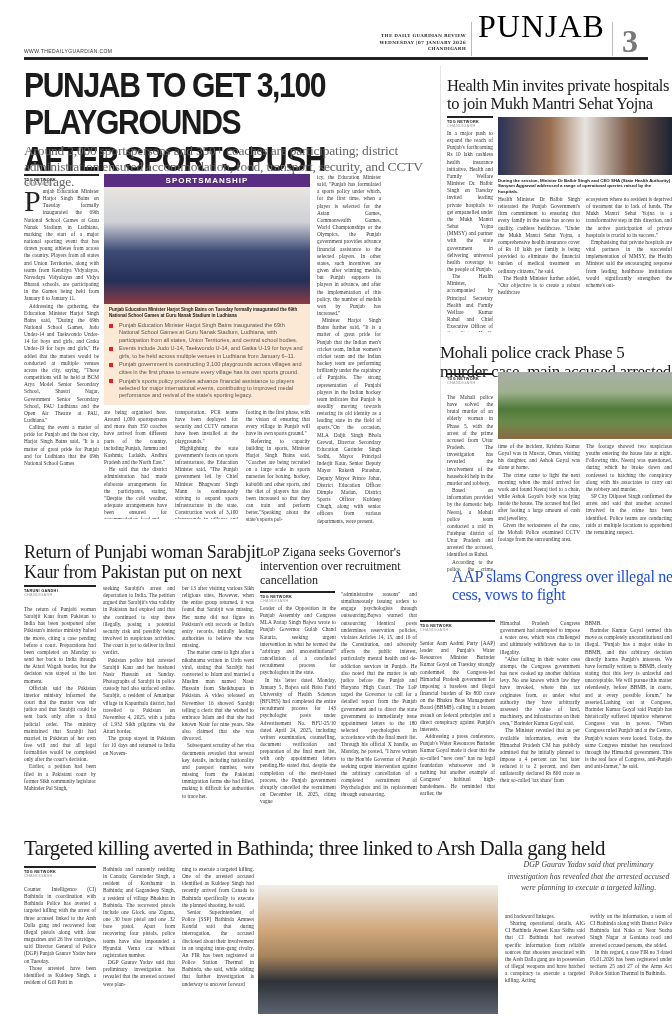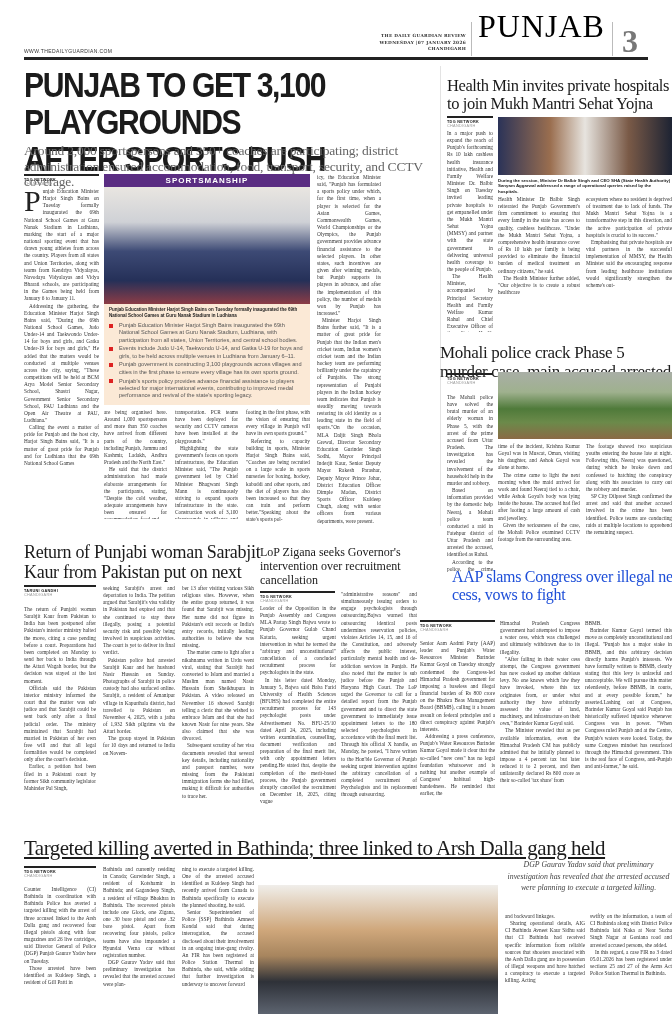--- a/index.html
+++ b/index.html
@@ -40,21 +40,21 @@
   .health-photo { left: 498px; top: 117px; width: 174px; height: 58px; background: linear-gradient(90deg, #2b3358 0%, #9a6e4f 30%, #e7e4df 50%, #7a5a47 75%, #1d2333 100%); }
   .caption { font: bold 4.4px "Liberation Sans", sans-serif; line-height: 5.4px; color: #222; }
 
   .mohali-head { left: 440px; top: 335px; width: 232px; font: 17px "Liberation Serif", serif; line-height: 19px; color: #1b1b1b; letter-spacing: -0.3px; margin-top: 8px; }
   .mohali-photo { left: 498px; top: 372px; width: 174px; height: 67px; background: linear-gradient(180deg, #a9aea6 0%, #9fb18e 30%, #4f7a3a 55%, #6b8a4a 75%, #8a6a45 100%); }
 
   .sarabjit-head { left: 24px; top: 542px; width: 240px; font: 18px "Liberation Serif", serif; line-height: 20px; color: #1b1b1b; letter-spacing: -0.3px; }
   .bajwa-head { left: 260px; top: 545px; width: 180px; font: 12px "Liberation Serif", serif; line-height: 14px; color: #1b1b1b; }
   .aap-head { left: 420px; top: 568px; width: 252px; font: 16px "Liberation Serif", serif; line-height: 17.5px; color: #1d4ed8; letter-spacing: -0.3px; margin-left: 32px; }
 
-  .bathinda-head { left: 24px; top: 836px; width: 648px; font: 21px "Liberation Serif", serif; line-height: 24px; color: #1b1b1b; letter-spacing: -0.5px; text-decoration: underline; }
+  .bathinda-head { left: 24px; top: 836px; width: 648px; font: 21px "Liberation Serif", serif; line-height: 24px; color: #1b1b1b; letter-spacing: -0.5px; }
   .bathinda-photo { left: 258px; top: 885px; width: 240px; height: 129px; background: linear-gradient(180deg, #f0eeea 0%, #cfa77b 35%, #a7855e 55%, #2e3138 75%, #5d6470 100%); }
   .pullquote { left: 505px; top: 859px; width: 167px; font: italic 7.8px "Liberation Serif", serif; line-height: 11.6px; text-align: center; color: #444; }
 
   .vline { width: 1px; background: #e3e3e3; }
 </style>
 </head>
 <body>
 
 <div class="abs site-url">WWW.THEDAILYGUARDIAN.COM</div>
 <div class="abs masthead-info">

